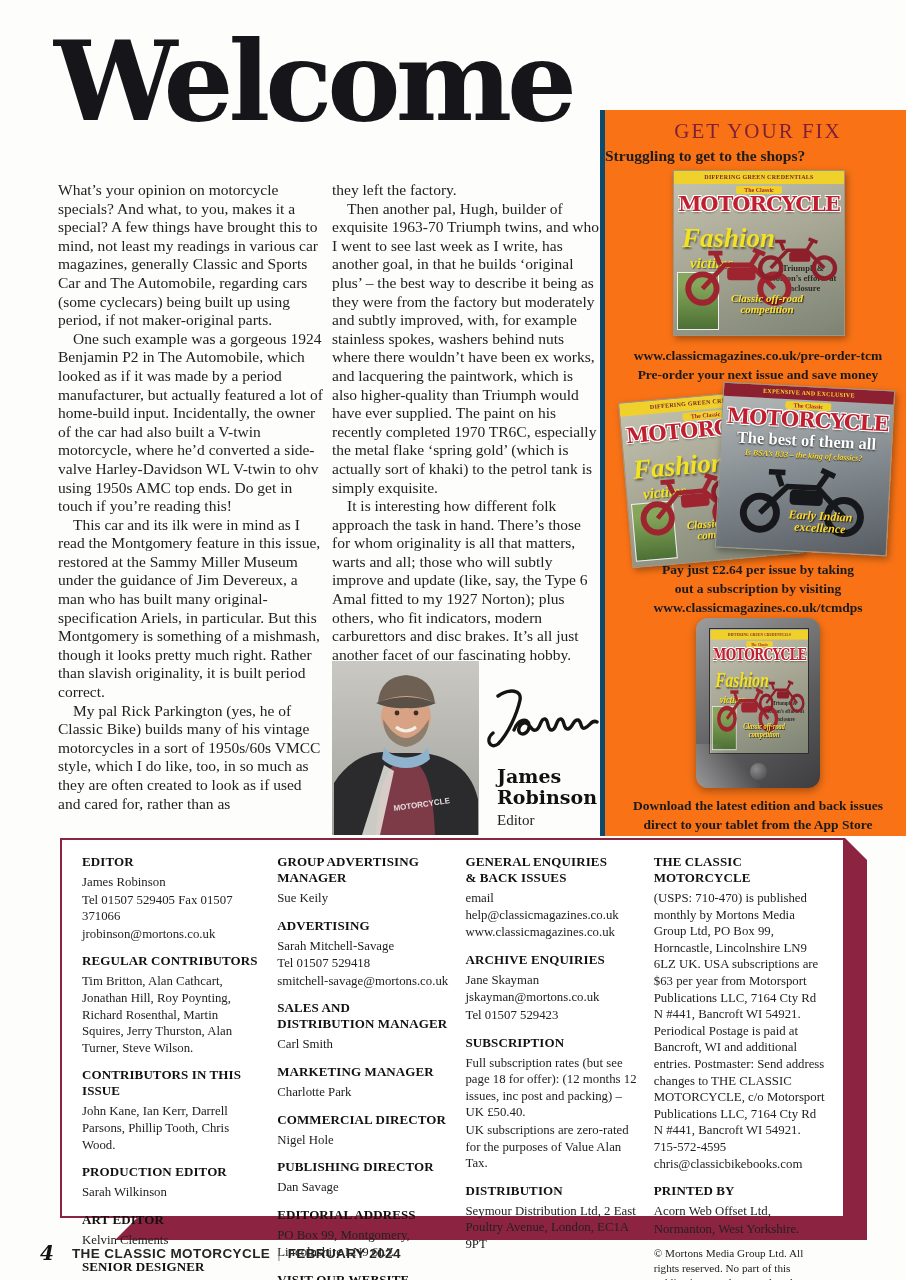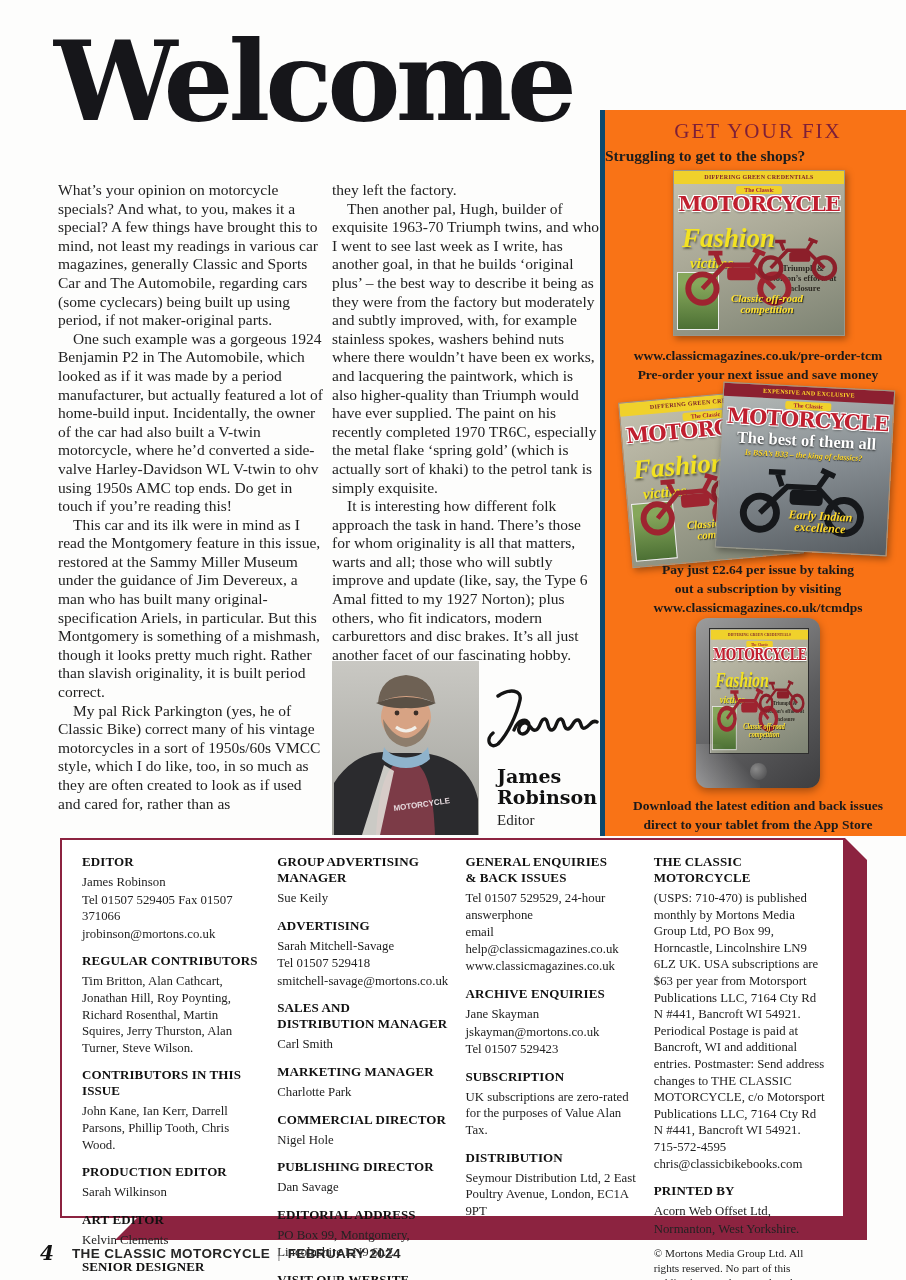--- a/index.html
+++ b/index.html
@@ -121,21 +121,21 @@
 <body>
 
 <div class="page">
 
   <h1 class="welcome">Welcome</h1>
 
   <div class="col editorial-col1" id="edit-col1">
       <p>What’s your opinion on motorcycle specials? And what, to you, makes it a special? A few things have brought this to mind, not least my readings in various car magazines, generally Classic and Sports Car and The Automobile, regarding cars (some cyclecars) being built up using period, if not maker-original parts.</p>
       <p>One such example was a gorgeous 1924 Benjamin P2 in The Automobile, which looked as if it was made by a period manufacturer, but actually featured a lot of home-build input. Incidentally, the owner of the car had also built a V-twin motorcycle, where he’d converted a side-valve Harley-Davidson WL V-twin to ohv using 1950s AMC top ends. Do get in touch if you’re reading this!</p>
       <p>This car and its ilk were in mind as I read the Montgomery feature in this issue, restored at the Sammy Miller Museum under the guidance of Jim Devereux, a man who has built many original-specification Ariels, in particular. But this Montgomery is something of a mishmash, though it looks pretty much right. Rather than slavish originality, it is built period correct.</p>
-      <p>My pal Rick Parkington (yes, he of Classic Bike) correct many of his vintage motorcycles in a sort of 1950s/60s VMCC style, which I do like, too, in so much as they are often created to look as if used and cared for, rather than as</p>
+      <p>My pal Rick Parkington (yes, he of Classic Bike) builds many of his vintage motorcycles in a sort of 1950s/60s VMCC style, which I do like, too, in so much as they are often created to look as if used and cared for, rather than as</p>
     </div>
   <div class="col editorial-col2" id="edit-col2">
       <p>they left the factory.</p>
       <p>Then another pal, Hugh, builder of exquisite 1963-70 Triumph twins, and who I went to see last week as I write, has another goal, in that he builds ‘original plus’ – the best way to describe it being as they were from the factory but moderately and subtly improved, with, for example stainless spokes, washers behind nuts where there wouldn’t have been ex works, and lacquering the paintwork, which is also higher-quality than Triumph would have ever supplied. The paint on his recently completed 1970 TR6C, especially the metal flake ‘spring gold’ (which is actually sort of khaki) to the petrol tank is simply exquisite.</p>
       <p>It is interesting how different folk approach the task in hand. There’s those for whom originality is all that matters, warts and all; those who will subtly improve and update (like, say, the Type 6 Amal fitted to my 1927 Norton); plus others, who fit indicators, modern carburettors and disc brakes. It’s all just another facet of our fascinating hobby.</p>
     </div>
 
   <div class="editor-photo">
     <svg width="147" height="174" viewBox="0 0 147 174">
       <defs>
@@ -331,28 +331,28 @@
           <div class="mast-h">PUBLISHING DIRECTOR</div>
           <p class="mast-p">Dan Savage</p>
           <div class="mast-h">EDITORIAL ADDRESS</div>
           <p class="mast-p">PO Box 99,  Montgomery,</p>
           <p class="mast-p">Lincolnshire LN9 6LZ</p>
           <div class="mast-h">VISIT OUR WEBSITE</div>
         </div>
         <div class="mast-col">
           <div class="mast-h">GENERAL ENQUIRIES
 &amp; BACK ISSUES</div>
-          <p class="mast-p">Tel 01507 529529, 24-hour answerphone</p>
           <p class="mast-p">email help@classicmagazines.co.uk</p>
           <p class="mast-p">www.classicmagazines.co.uk</p>
           <div class="mast-h">ARCHIVE ENQUIRIES</div>
           <p class="mast-p">Jane Skayman</p>
           <p class="mast-p">jskayman@mortons.co.uk</p>
           <p class="mast-p">Tel 01507 529423</p>
           <div class="mast-h">SUBSCRIPTION</div>
+          <p class="mast-p">Full subscription rates (but see page 18 for offer): (12 months 12 issues, inc post and packing) – UK £50.40.</p>
           <p class="mast-p">UK subscriptions are zero-rated for the purposes of Value Alan Tax.</p>
           <div class="mast-h">DISTRIBUTION</div>
           <p class="mast-p">Seymour Distribution Ltd, 2 East Poultry Avenue, London, EC1A 9PT</p>
         </div>
         <div class="mast-col">
           <div class="mast-h">THE CLASSIC MOTORCYCLE</div>
           <p class="mast-p">(USPS: 710-470) is published monthly by Mortons Media Group Ltd, PO Box 99, Horncastle, Lincolnshire LN9 6LZ UK. USA subscriptions are $63 per year from Motorsport Publications LLC, 7164 Cty Rd N #441, Bancroft WI 54921. Periodical Postage is paid at Bancroft, WI and additional entries. Postmaster: Send address changes to THE CLASSIC MOTORCYCLE, c/o Motorsport Publications LLC, 7164 Cty Rd N #441, Bancroft WI 54921. 715-572-4595 chris@classicbikebooks.com</p>
           <div class="mast-h">PRINTED BY</div>
           <p class="mast-p">Acorn Web Offset Ltd,</p>
           <p class="mast-p">Normanton, West Yorkshire.</p>

